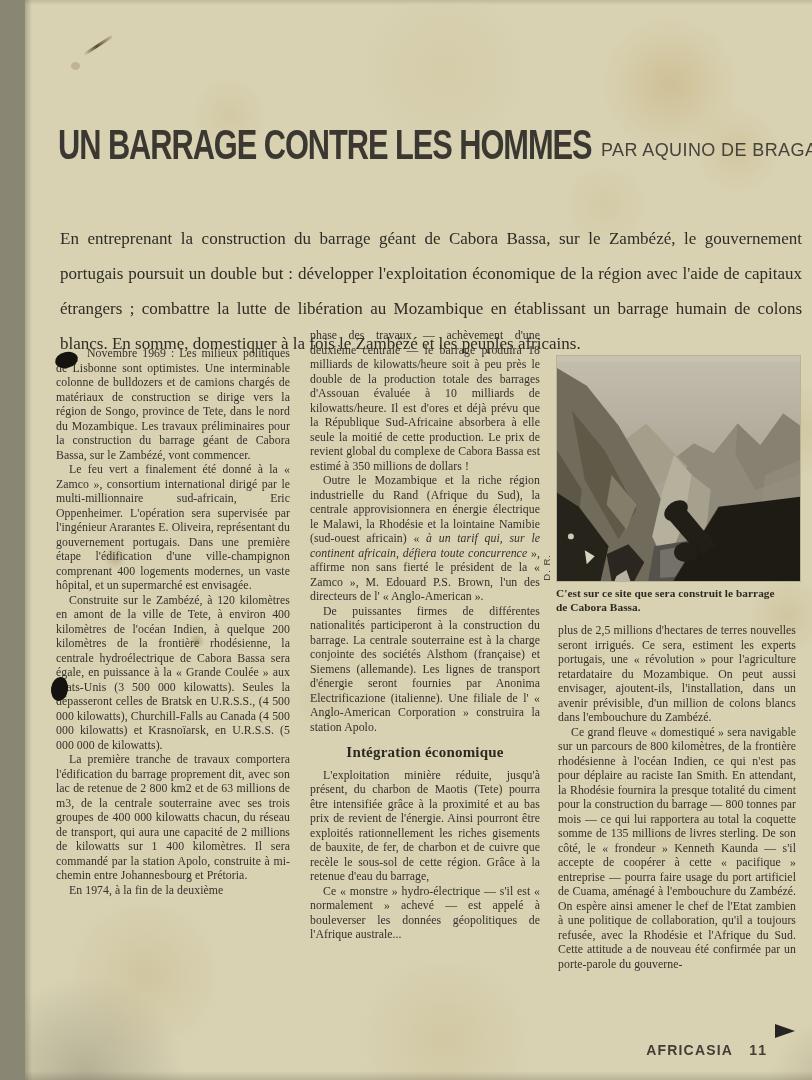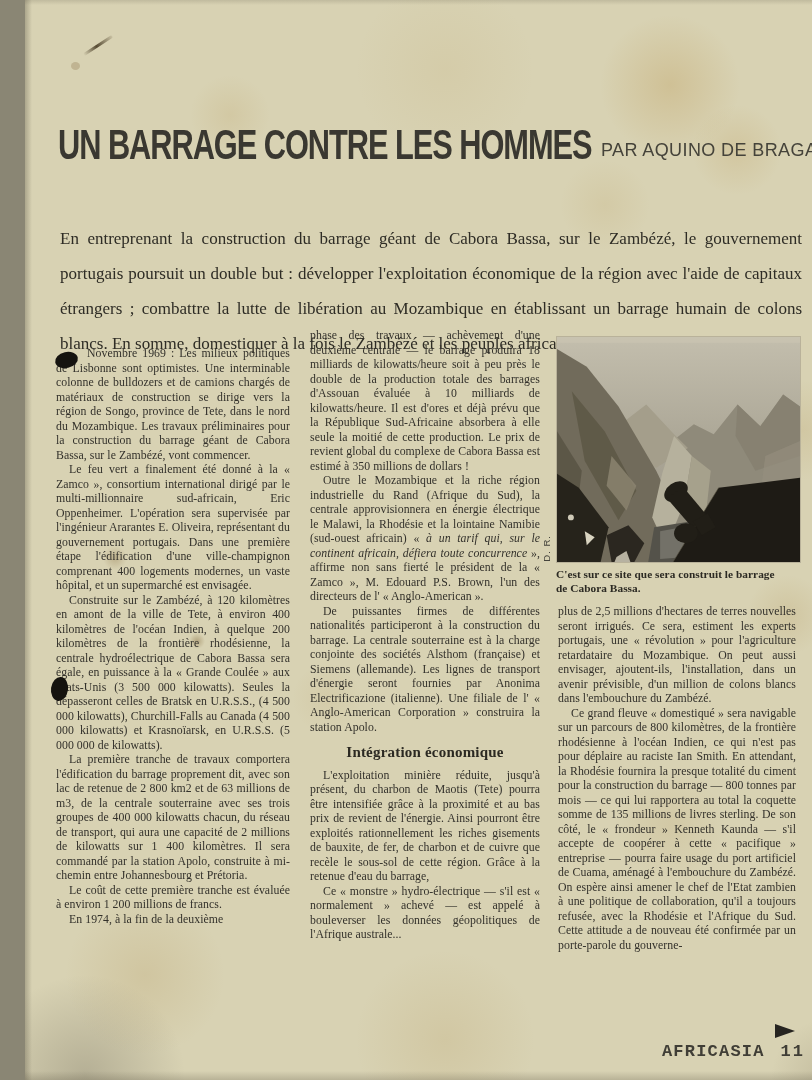--- a/index.html
+++ b/index.html
@@ -38,42 +38,42 @@
     font-weight:700;font-size:44px;line-height:1;letter-spacing:-1.5px;color:#3a3831;
     transform:scale(.70,.95);transform-origin:left top;white-space:nowrap;}
   .byline{position:absolute;left:576px;top:140px;font-family:"Liberation Sans",sans-serif;
     font-size:18px;letter-spacing:.4px;color:#45433a;white-space:nowrap;}
   .standfirst{position:absolute;left:35px;top:221px;width:742px;font-size:17px;
     line-height:35px;text-align:justify;color:#2e2c25;}
   .col{position:absolute;text-align:justify;font-size:11.8px;line-height:14.5px;
     color:#33312b;letter-spacing:.05px;}
   .col1{left:31px;top:346px;width:234px;}
   .col2{left:285px;top:328px;width:230px;}
-  .col3{left:531px;top:325px;width:245px;}
+  .col3{left:531px;top:344px;width:245px;}
   .p{margin:0;}
   .ind{text-indent:13px;}
   .bigind{text-indent:31px;}
   .section-heading{text-align:center;font-weight:700;font-size:15px;color:#2b2922;
     margin:11px 0 8px 0;letter-spacing:.2px;}
   .photo{position:relative;width:245px;height:227px;margin-top:11px;
     border:1px solid #b9b29a;box-sizing:border-box;background:#a9a494;}
   .photo svg{display:block;width:100%;height:100%;}
   .photo-credit{position:absolute;left:-17px;bottom:0px;writing-mode:vertical-rl;
     transform:rotate(180deg);font-family:"Liberation Sans",sans-serif;font-size:9.5px;
     letter-spacing:1px;color:#45443c;}
   .caption{margin-top:5px;font-weight:700;font-size:11.3px;line-height:13.5px;
     color:#2c2a23;text-align:left;}
   .col3-text{margin-top:9px;margin-left:2px;width:238px;}
   .ink-blot{position:absolute;background:#15130f;border-radius:50%;}
   .blot-1{left:30px;top:352px;width:23px;height:16px;transform:rotate(-12deg);}
   .blot-2{left:26px;top:677px;width:17px;height:24px;transform:rotate(8deg);}
   .next-arrow{position:absolute;left:750px;top:1024px;width:0;height:0;
     border-left:20px solid #262420;border-top:7px solid transparent;border-bottom:7px solid transparent;}
-  .footer{position:absolute;left:540px;top:1042px;width:240px;text-align:right;
-    font-family:Liberation Mono, monospace;font-size:17px;font-weight:700;
+  .footer{position:absolute;left:503px;top:1042px;width:240px;text-align:right;
+    font-family:Liberation Sans, sans-serif;font-size:14px;font-weight:700;
     letter-spacing:1.2px;color:#403e36;}
   .footer .pageno{margin-left:16px;letter-spacing:2px;}
   i{font-style:italic;}
 </style>
 </head>
 <body>
 
 <div class="page">
 
   <div class="pen-mark"></div>
@@ -82,21 +82,20 @@
   <div class="title">UN BARRAGE CONTRE LES HOMMES</div>
   <div class="byline">PAR AQUINO DE BRAGANÇA</div>
 
   <div class="standfirst">En entreprenant la construction du barrage géant de Cabora Bassa, sur le Zambézé, le gouvernement portugais poursuit un double but : développer l'exploitation économique de la région avec l'aide de capitaux étrangers ; combattre la lutte de libération au Mozambique en établissant un barrage humain de colons blancs. En somme, domestiquer à la fois le Zambézé et les peuples africains.</div>
 
   <div class="col col1">
     <p class="p bigind">Novembre 1969 : Les milieux politiques de Lisbonne sont optimistes. Une interminable colonne de bulldozers et de camions chargés de matériaux de construction se dirige vers la région de Songo, province de Tete, dans le nord du Mozambique. Les travaux préliminaires pour la construction du barrage géant de Cabora Bassa, sur le Zambézé, vont commencer.</p>
     <p class="p ind">Le feu vert a finalement été donné à la « Zamco », consortium international dirigé par le multi-millionnaire sud-africain, Eric Oppenheimer. L'opération sera supervisée par l'ingénieur Ararantes E. Oliveira, représentant du gouvernement portugais. Dans une première étape l'édification d'une ville-champignon comprenant 400 logements modernes, un vaste hôpital, et un supermarché est envisagée.</p>
     <p class="p ind">Construite sur le Zambézé, à 120 kilomètres en amont de la ville de Tete, à environ 400 kilomètres de l'océan Indien, à quelque 200 kilomètres de la frontière rhodésienne, la centrale hydroélectrique de Cabora Bassa sera égale, en puissance à la « Grande Coulée » aux Etats-Unis (3 500 000 kilowatts). Seules la dépasseront celles de Bratsk en U.R.S.S., (4 500 000 kilowatts), Churchill-Falls au Canada (4 500 000 kilowatts) et Krasnoïarsk, en U.R.S.S. (5 000 000 de kilowatts).</p>
     <p class="p ind">La première tranche de travaux comportera l'édification du barrage proprement dit, avec son lac de retenue de 2 800 km2 et de 63 millions de m3, de la centrale souterraine avec ses trois groupes de 400 000 kilowatts chacun, du réseau de transport, qui aura une capacité de 2 millions de kilowatts sur 1 400 kilomètres. Il sera commandé par la station Apolo, construite à mi-chemin entre Johannesbourg et Prétoria.</p>
-    <p class="p ind">Le coût de cette première tranche est évaluée à environ 1 200 millions de francs.</p>
     <p class="p ind">En 1974, à la fin de la deuxième</p>
   </div>
 
   <div class="col col2">
     <p class="p">phase des travaux — achèvement d'une deuxième centrale — le barrage produira 18 milliards de kilowatts/heure soit à peu près le double de la production totale des barrages d'Assouan évaluée à 10 milliards de kilowatts/heure. Il est d'ores et déjà prévu que la République Sud-Africaine absorbera à elle seule la moitié de cette production. Le prix de revient global du complexe de Cabora Bassa est estimé à 350 millions de dollars !</p>
     <p class="p ind"><span>Outre le Mozambique et la riche région industrielle du Rand (Afrique du Sud), la centrale approvisionnera en énergie électrique le Malawi, la Rhodésie et la lointaine Namibie (sud-ouest africain) « </span><i>à un tarif qui, sur le continent africain, défiera toute concurrence</i><span> », affirme non sans fierté le président de la « Zamco », M. Edouard P.S. Brown, l'un des directeurs de l' « Anglo-American ».</span></p>
     <p class="p ind">De puissantes firmes de différentes nationalités participeront à la construction du barrage. La centrale souterraine est à la charge conjointe des sociétés Alsthom (française) et Siemens (allemande). Les lignes de transport d'énergie seront fournies par Anonima Electrificazione (italienne). Une filiale de l' « Anglo-American Corporation » construira la station Apolo.</p>
     <div class="section-heading">Intégration économique</div>
     <p class="p ind">L'exploitation minière réduite, jusqu'à présent, du charbon de Maotis (Tete) pourra être intensifiée grâce à la proximité et au bas prix de revient de l'énergie. Ainsi pourront être exploités rationnellement les riches gisements de bauxite, de fer, de charbon et de cuivre que recèle le sous-sol de cette région. Grâce à la retenue d'eau du barrage,</p>
     <p class="p ind">Ce « monstre » hydro-électrique — s'il est « normalement » achevé — est appelé à bouleverser les données géopolitiques de l'Afrique australe...</p>

